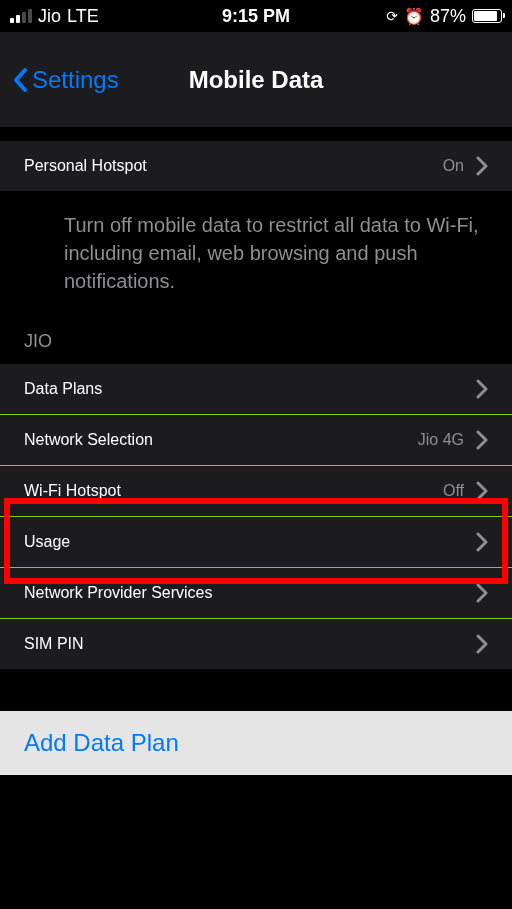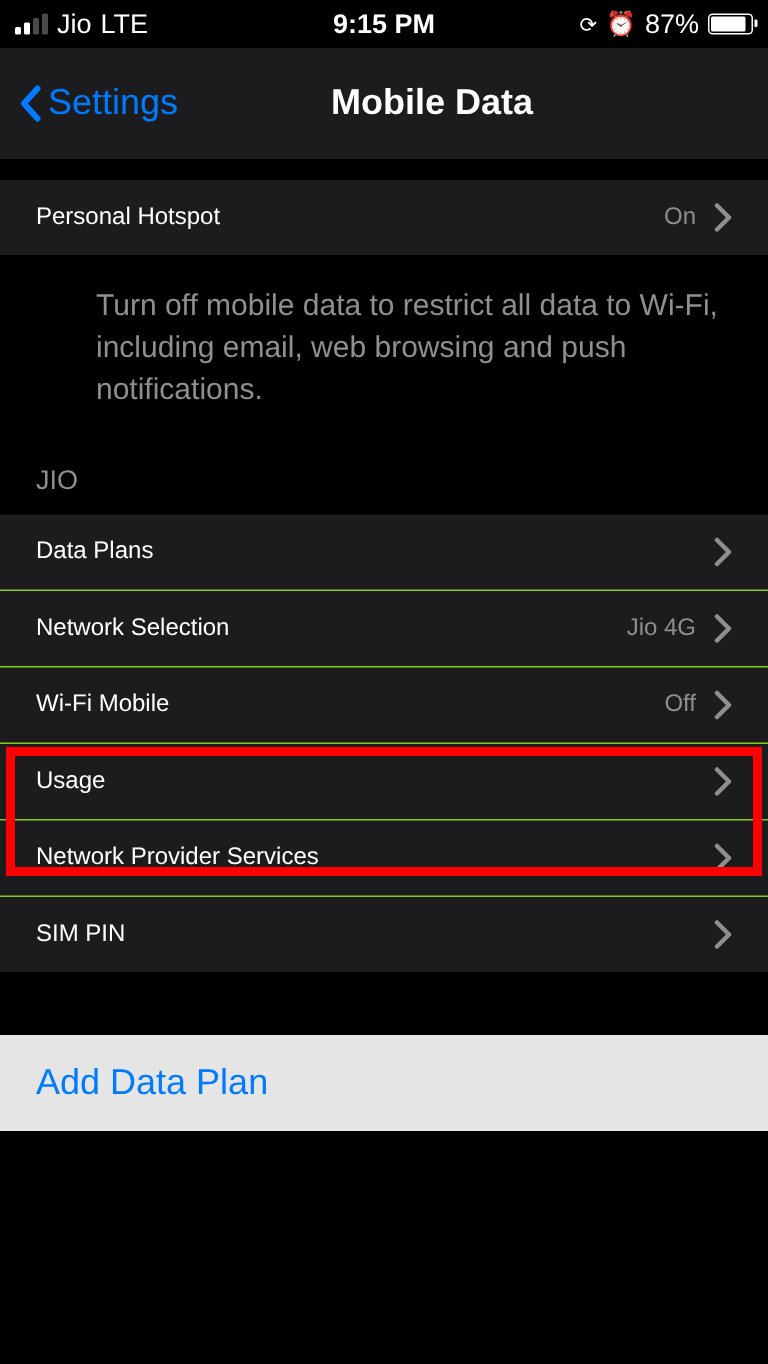--- a/index.html
+++ b/index.html
@@ -74,21 +74,21 @@
       background: #fff;
       border-radius: 0 1px 1px 0;
     }
     .battery-fill {
       width: 87%;
       height: 100%;
       background: #fff;
       border-radius: 1px;
     }
     .nav-bar {
-      height: 74px;
+      height: 95px;
       display: flex;
       align-items: center;
       padding: 0 12px;
       background: #1c1c1e;
       position: relative;
     }
     .back-button {
       display: flex;
       align-items: center;
       color: #007aff;
@@ -99,21 +99,20 @@
       width: 16px;
       height: 26px;
     }
     .nav-title {
       position: absolute;
       left: 50%;
       transform: translateX(-50%);
       font-size: 24px;
       font-weight: 600;
       color: #fff;
-      margin-left: 32px;
     }
     .section-top {
       background: #1c1c1e;
     }
     .row {
       display: flex;
       align-items: center;
       justify-content: space-between;
       padding: 15px 24px;
       font-size: 16px;
@@ -256,21 +255,21 @@
   <div class="row">
     <span class="row-label">Network Selection</span>
     <div class="row-right">
       <span class="row-value">Jio 4G</span>
       <svg class="chevron-right" viewBox="0 0 12 20" fill="none" stroke="#8e8e93" stroke-width="3" stroke-linecap="round" stroke-linejoin="round">
           <polyline points="2,2 10,10 2,18"></polyline>
         </svg>
     </div>
   </div>
   <div class="row">
-    <span class="row-label">Wi-Fi Mobile</span>
+    <span class="row-label">Wi-Fi Hotspot</span>
     <div class="row-right">
       <span class="row-value">Off</span>
       <svg class="chevron-right" viewBox="0 0 12 20" fill="none" stroke="#8e8e93" stroke-width="3" stroke-linecap="round" stroke-linejoin="round">
           <polyline points="2,2 10,10 2,18"></polyline>
         </svg>
     </div>
   </div>
   <div class="row">
     <span class="row-label">Usage</span>
     <div class="row-right">

